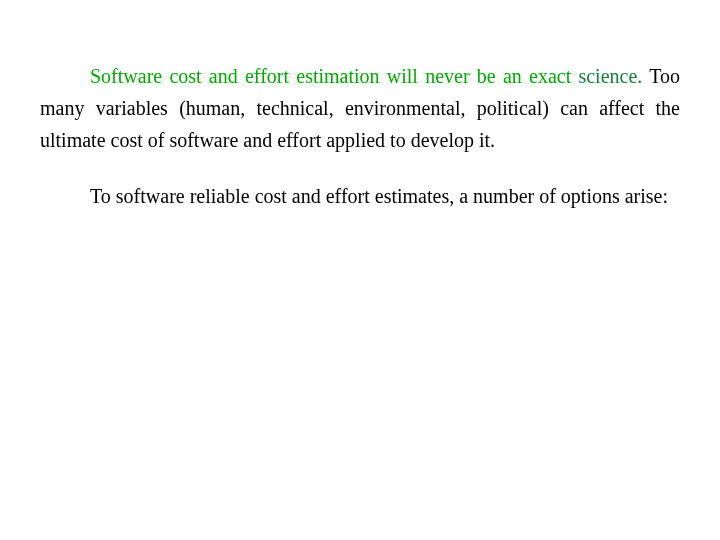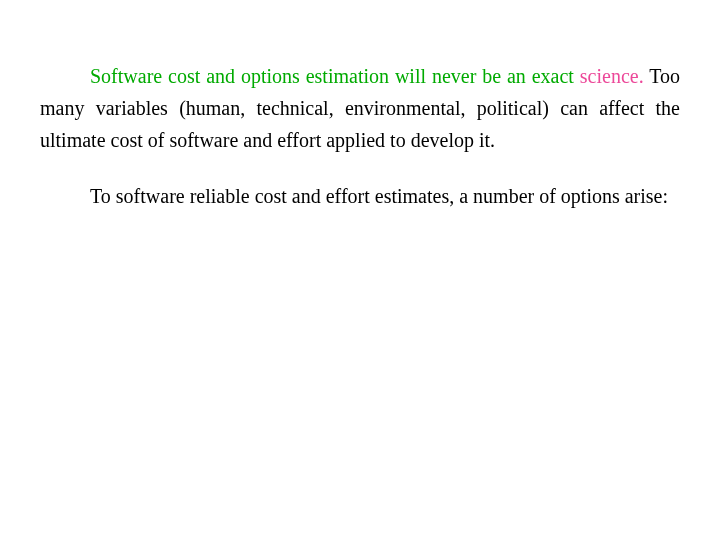--- a/index.html
+++ b/index.html
@@ -35,30 +35,30 @@
 
     .indent {
       text-indent: 50px;
     }
 
     .green-text {
       color: #00aa00;
     }
 
     .cyan-text {
-      color: #ec4899;
+      color: #15803d;
     }
   </style>
 </head>
 <body>
 
 <div class="content-area">
 
   <div class="paragraph indent">
-    <span class="green-text">Software cost and options estimation will never be an exact</span>
+    <span class="green-text">Software cost and effort estimation will never be an exact</span>
     <span> </span>
     <span class="cyan-text">science.</span>
     <span> Too many variables (human, technical, environmental, political) can affect the ultimate cost of software and effort applied to develop it.</span>
   </div>
 
   <div class="paragraph indent">
     <span>To software reliable cost and effort estimates, a number of options arise:</span>
   </div>
 
 </div>

